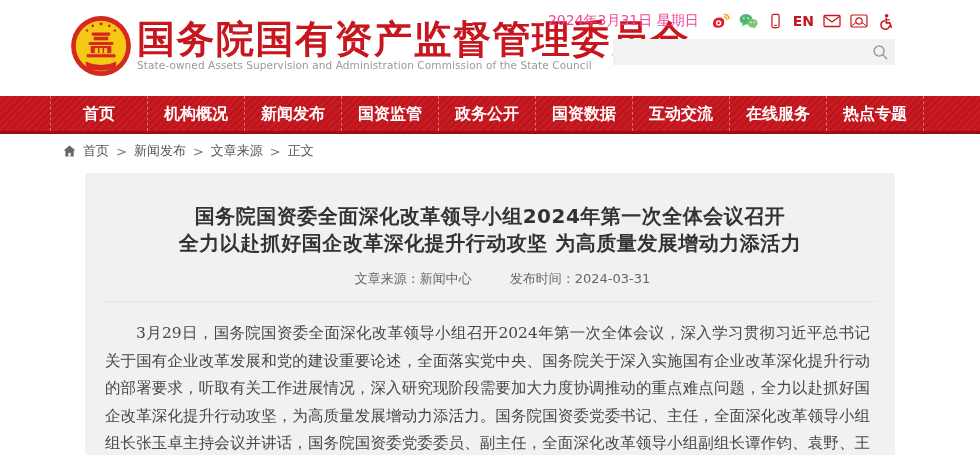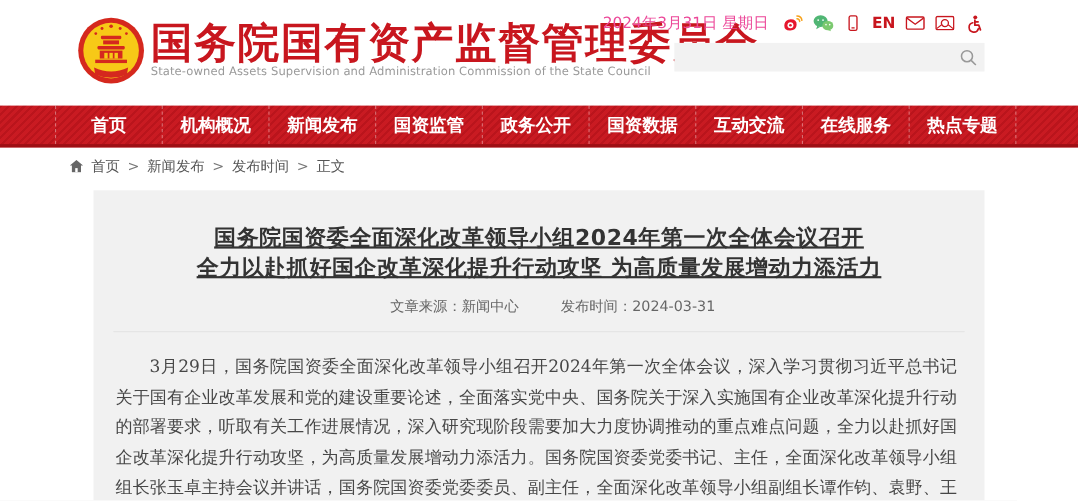--- a/index.html
+++ b/index.html
@@ -36,21 +36,21 @@
 
   
   .breadcrumb { position:absolute; top:142px; left:63px; display:flex; align-items:center; gap:7px;
                 font-size:13px; color:#555; height:18px; }
   .crumb { cursor:pointer; }
   .crumb-sep { color:#777; }
 
   
   .content { position:absolute; left:85px; top:173px; width:810px; height:282px; background:#f1f1f1; }
   .article-title { margin:30px 40px 0; text-align:center; font-size:20px; font-weight:bold; color:#333;
-                   line-height:27px; letter-spacing:0.5px;text-decoration:underline; }
+                   line-height:27px; letter-spacing:0.5px; }
   .meta { margin-top:13px; text-align:center; font-size:13px; color:#666;margin-left:25px; }
   .meta-gap { display:inline-block; width:38px; }
   .divider { margin:13px 18px 0; border-top:1px solid #e4e4e4; }
   .body-text { margin:18px 25px 0 20px; font-size:15.5px; color:#474747; line-height:27.5px;
                text-align:justify; text-indent:2em;
                font-family:"DejaVu Serif","Liberation Serif",serif; }
 
   svg { display:block; }
 </style>
 </head>
@@ -173,21 +173,21 @@
 
   <div class="breadcrumb">
     <svg viewBox="0 0 14 13" width="13" height="12">
       <path d="M7 0.5 L13.5 6 L11.5 6 L11.5 12.5 L2.5 12.5 L2.5 6 L0.5 6 Z" fill="#666"></path>
       <rect x="5.8" y="8.5" width="2.4" height="4" fill="#fff"></rect>
     </svg>
     <span class="crumb">首页</span>
     <span class="crumb-sep">&gt;</span>
     <span class="crumb">新闻发布</span>
     <span class="crumb-sep">&gt;</span>
-    <span class="crumb">发布时间</span>
+    <span class="crumb">文章来源</span>
     <span class="crumb-sep">&gt;</span>
     <span class="crumb">正文</span>
   </div>
 
   <div class="content">
     <div class="article-title">
       <div>国务院国资委全面深化改革领导小组2024年第一次全体会议召开</div>
       <div>全力以赴抓好国企改革深化提升行动攻坚 为高质量发展增动力添活力</div>
     </div>
 

